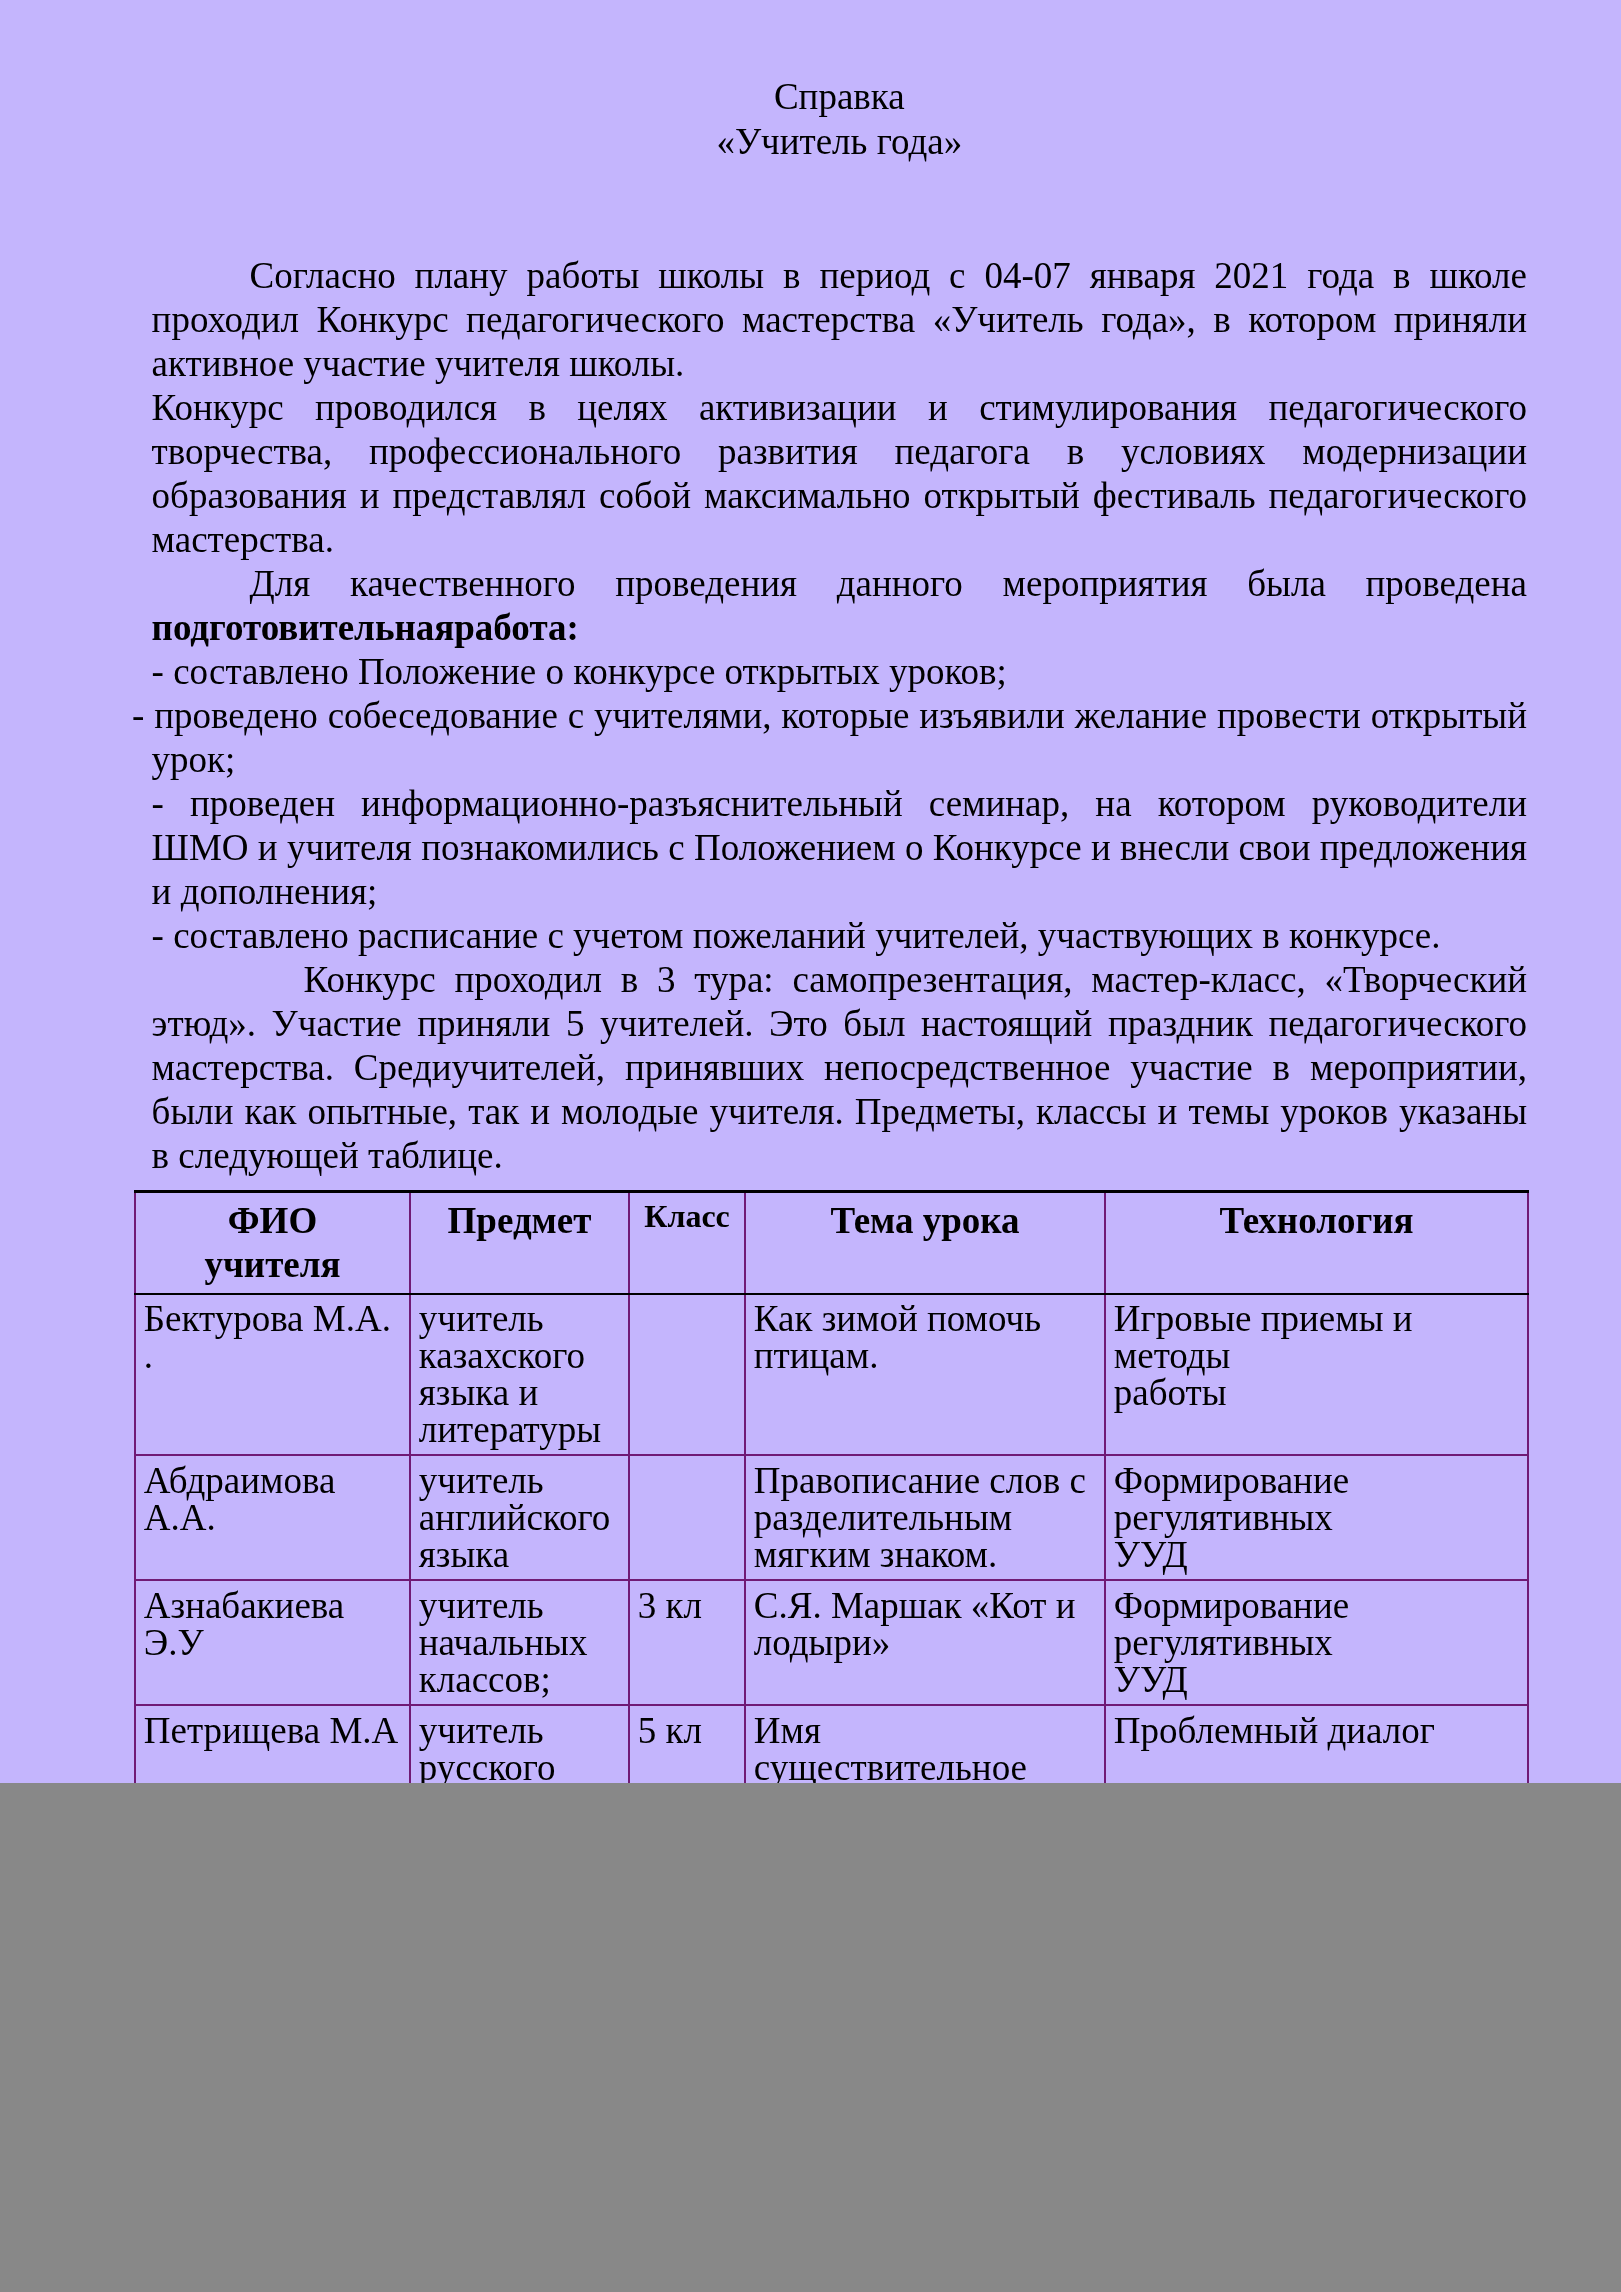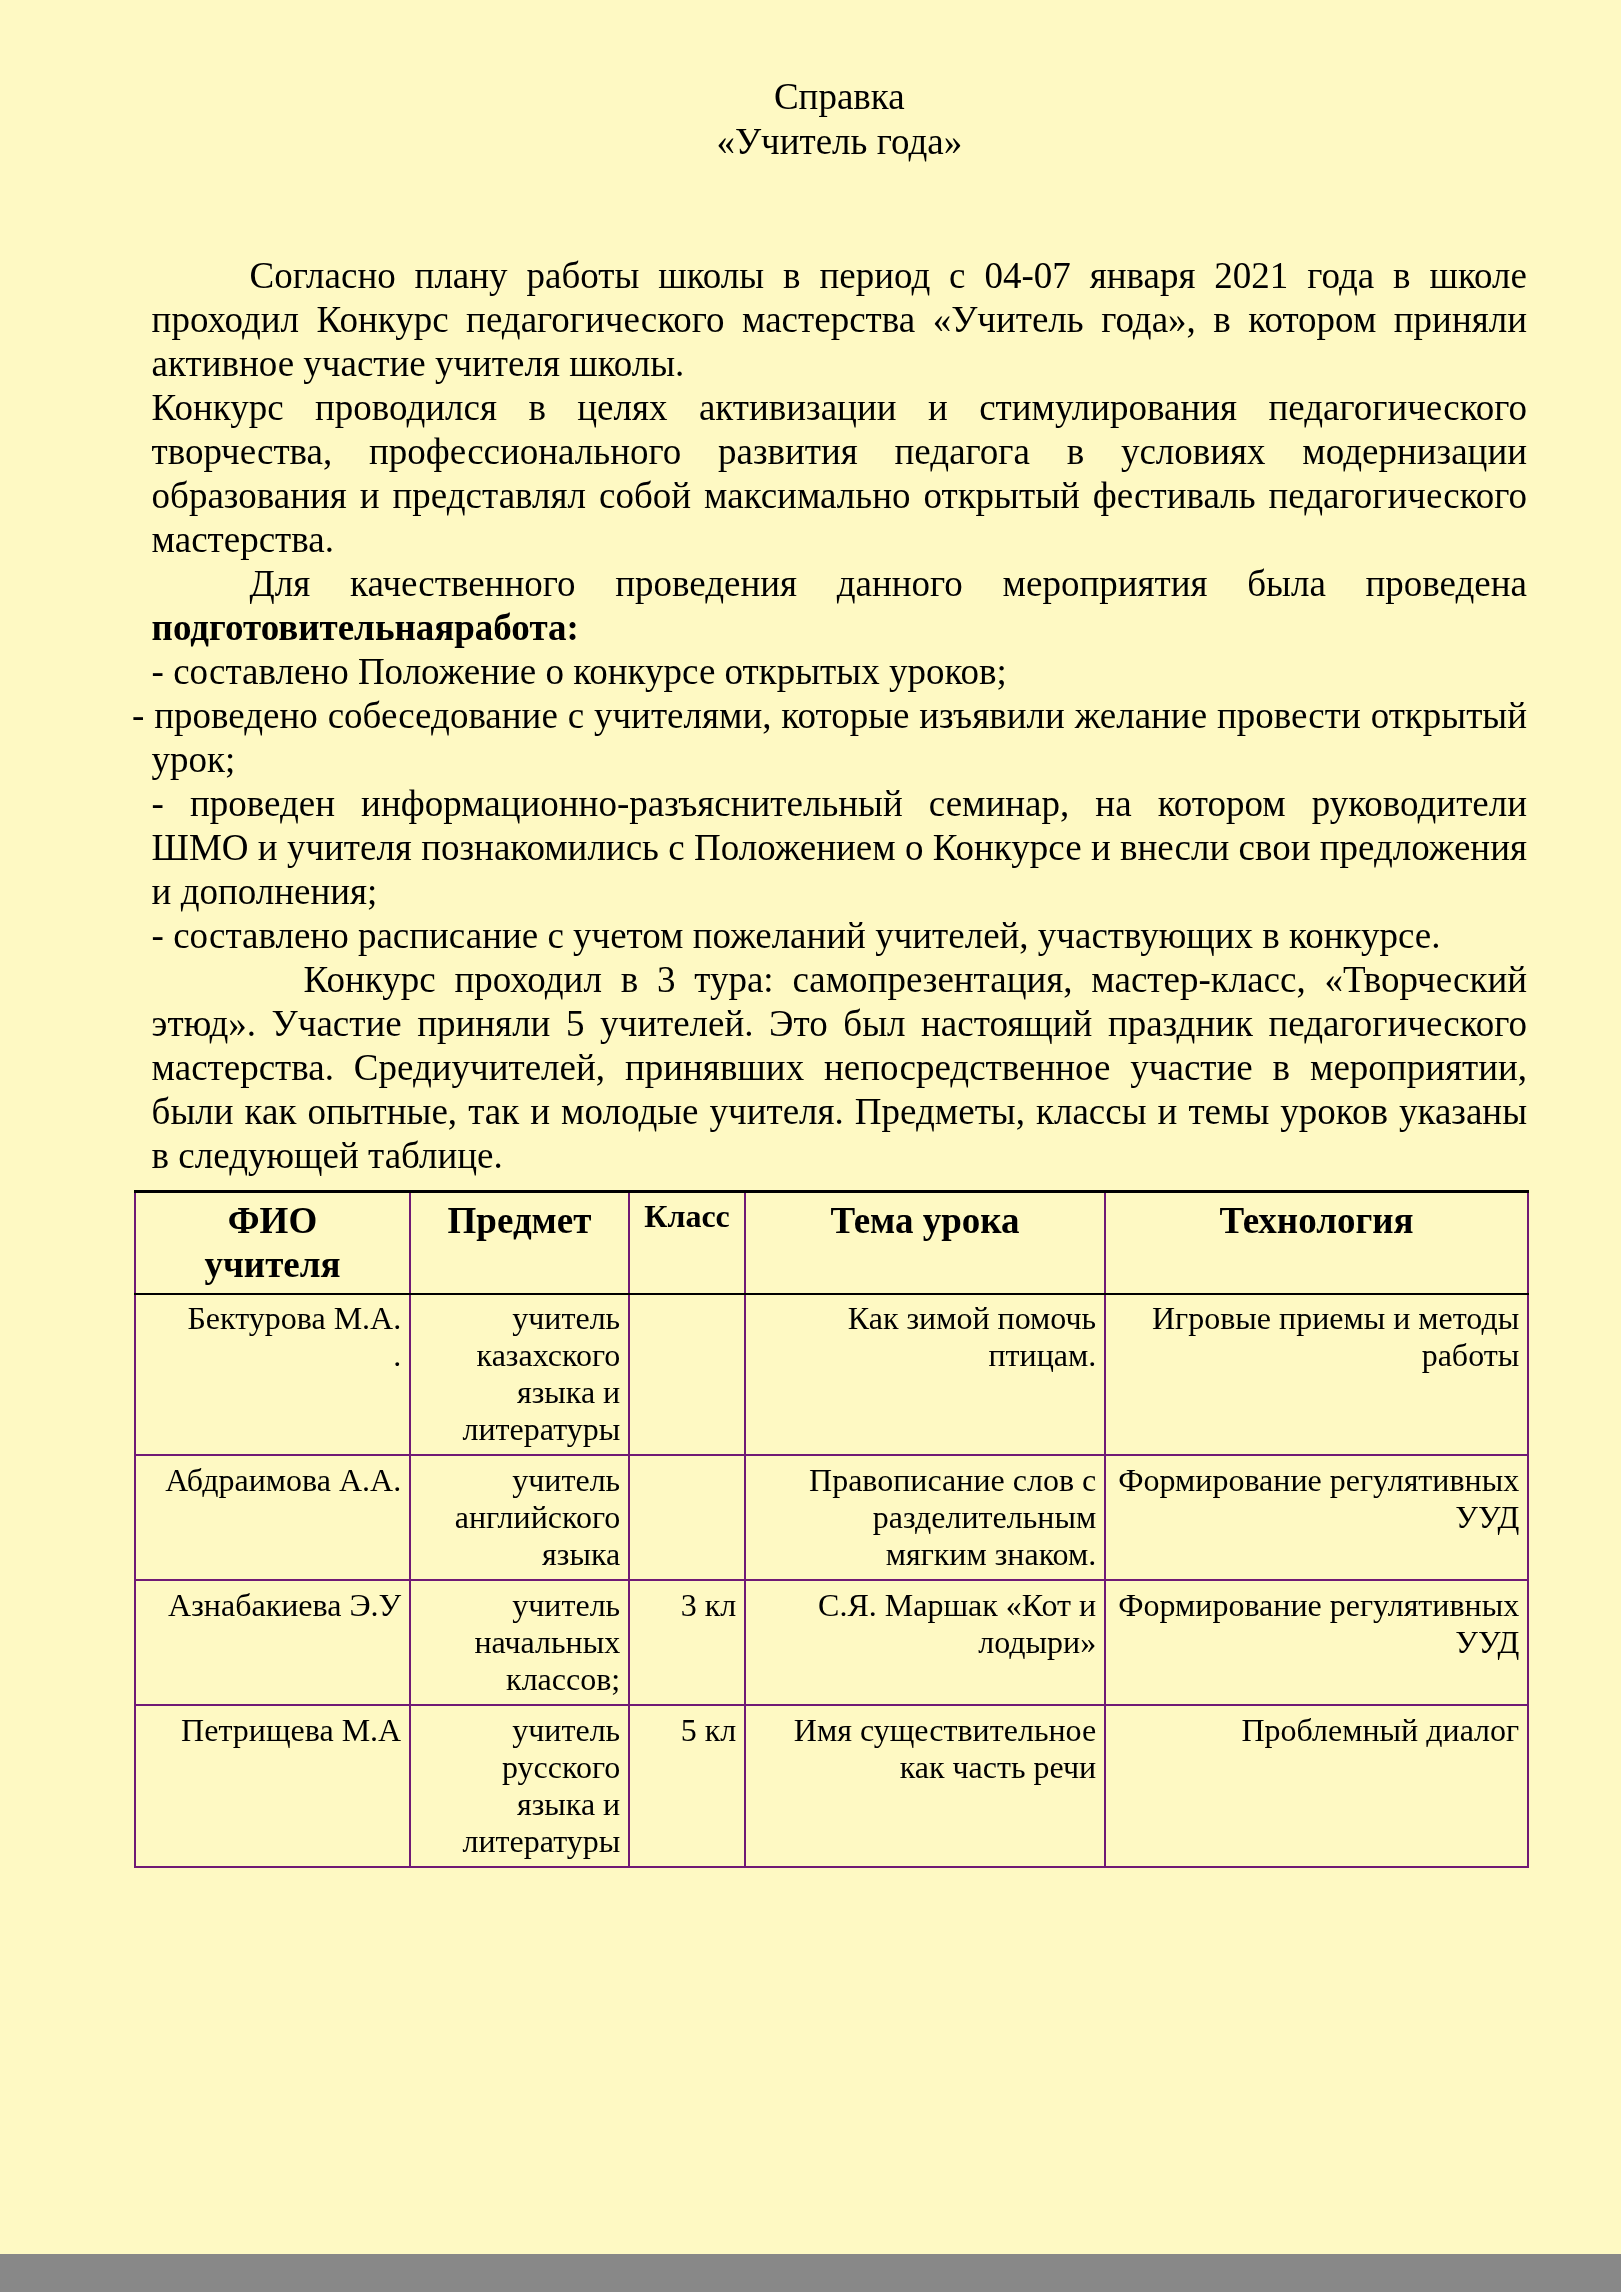--- a/index.html
+++ b/index.html
@@ -1,20 +1,20 @@
 <!DOCTYPE html>
 <html lang="ru"><head>
 <meta charset="utf-8">
 <style>
   html,body{margin:0;padding:0;background:#888;}
   .page{
     position:relative;
-    width:1621px;height:2254px;
+    width:1621px;height:1783px;
     margin:0 auto;
-    background:#fef9c3;
+    background:#c4b5fd;
     color:#000000;
     font-family:"Liberation Serif","DejaVu Serif",serif;
     padding:74px 94px 0 134px;
     box-sizing:border-box;
     overflow:hidden;
   }
   .doc-title{
     text-align:center;
     font-size:37px;
     line-height:45px;
@@ -60,23 +60,23 @@
     text-align:center;
     font-size:37px;
     line-height:44px;
     border-bottom:2.9px solid #000;
   }
   table.results th.small{
     font-size:32px;
     line-height:35px;
   }
   table.results td{
-    font-size:32px;
+    font-size:37px;
     line-height:37px;
-    text-align:right;
+    text-align:left;
   }
   td.c{ text-align:center; }
   td.pad{ padding-left:23.5px; }
   tr.hrow{ height:90px; }
   tr.r1{ height:147px; }
   tr.r2{ height:113px; }
   tr.r3{ height:152px; }
   tr.r4{ height:113px; }
   tr.r5{ height:151px; }
 </style>

